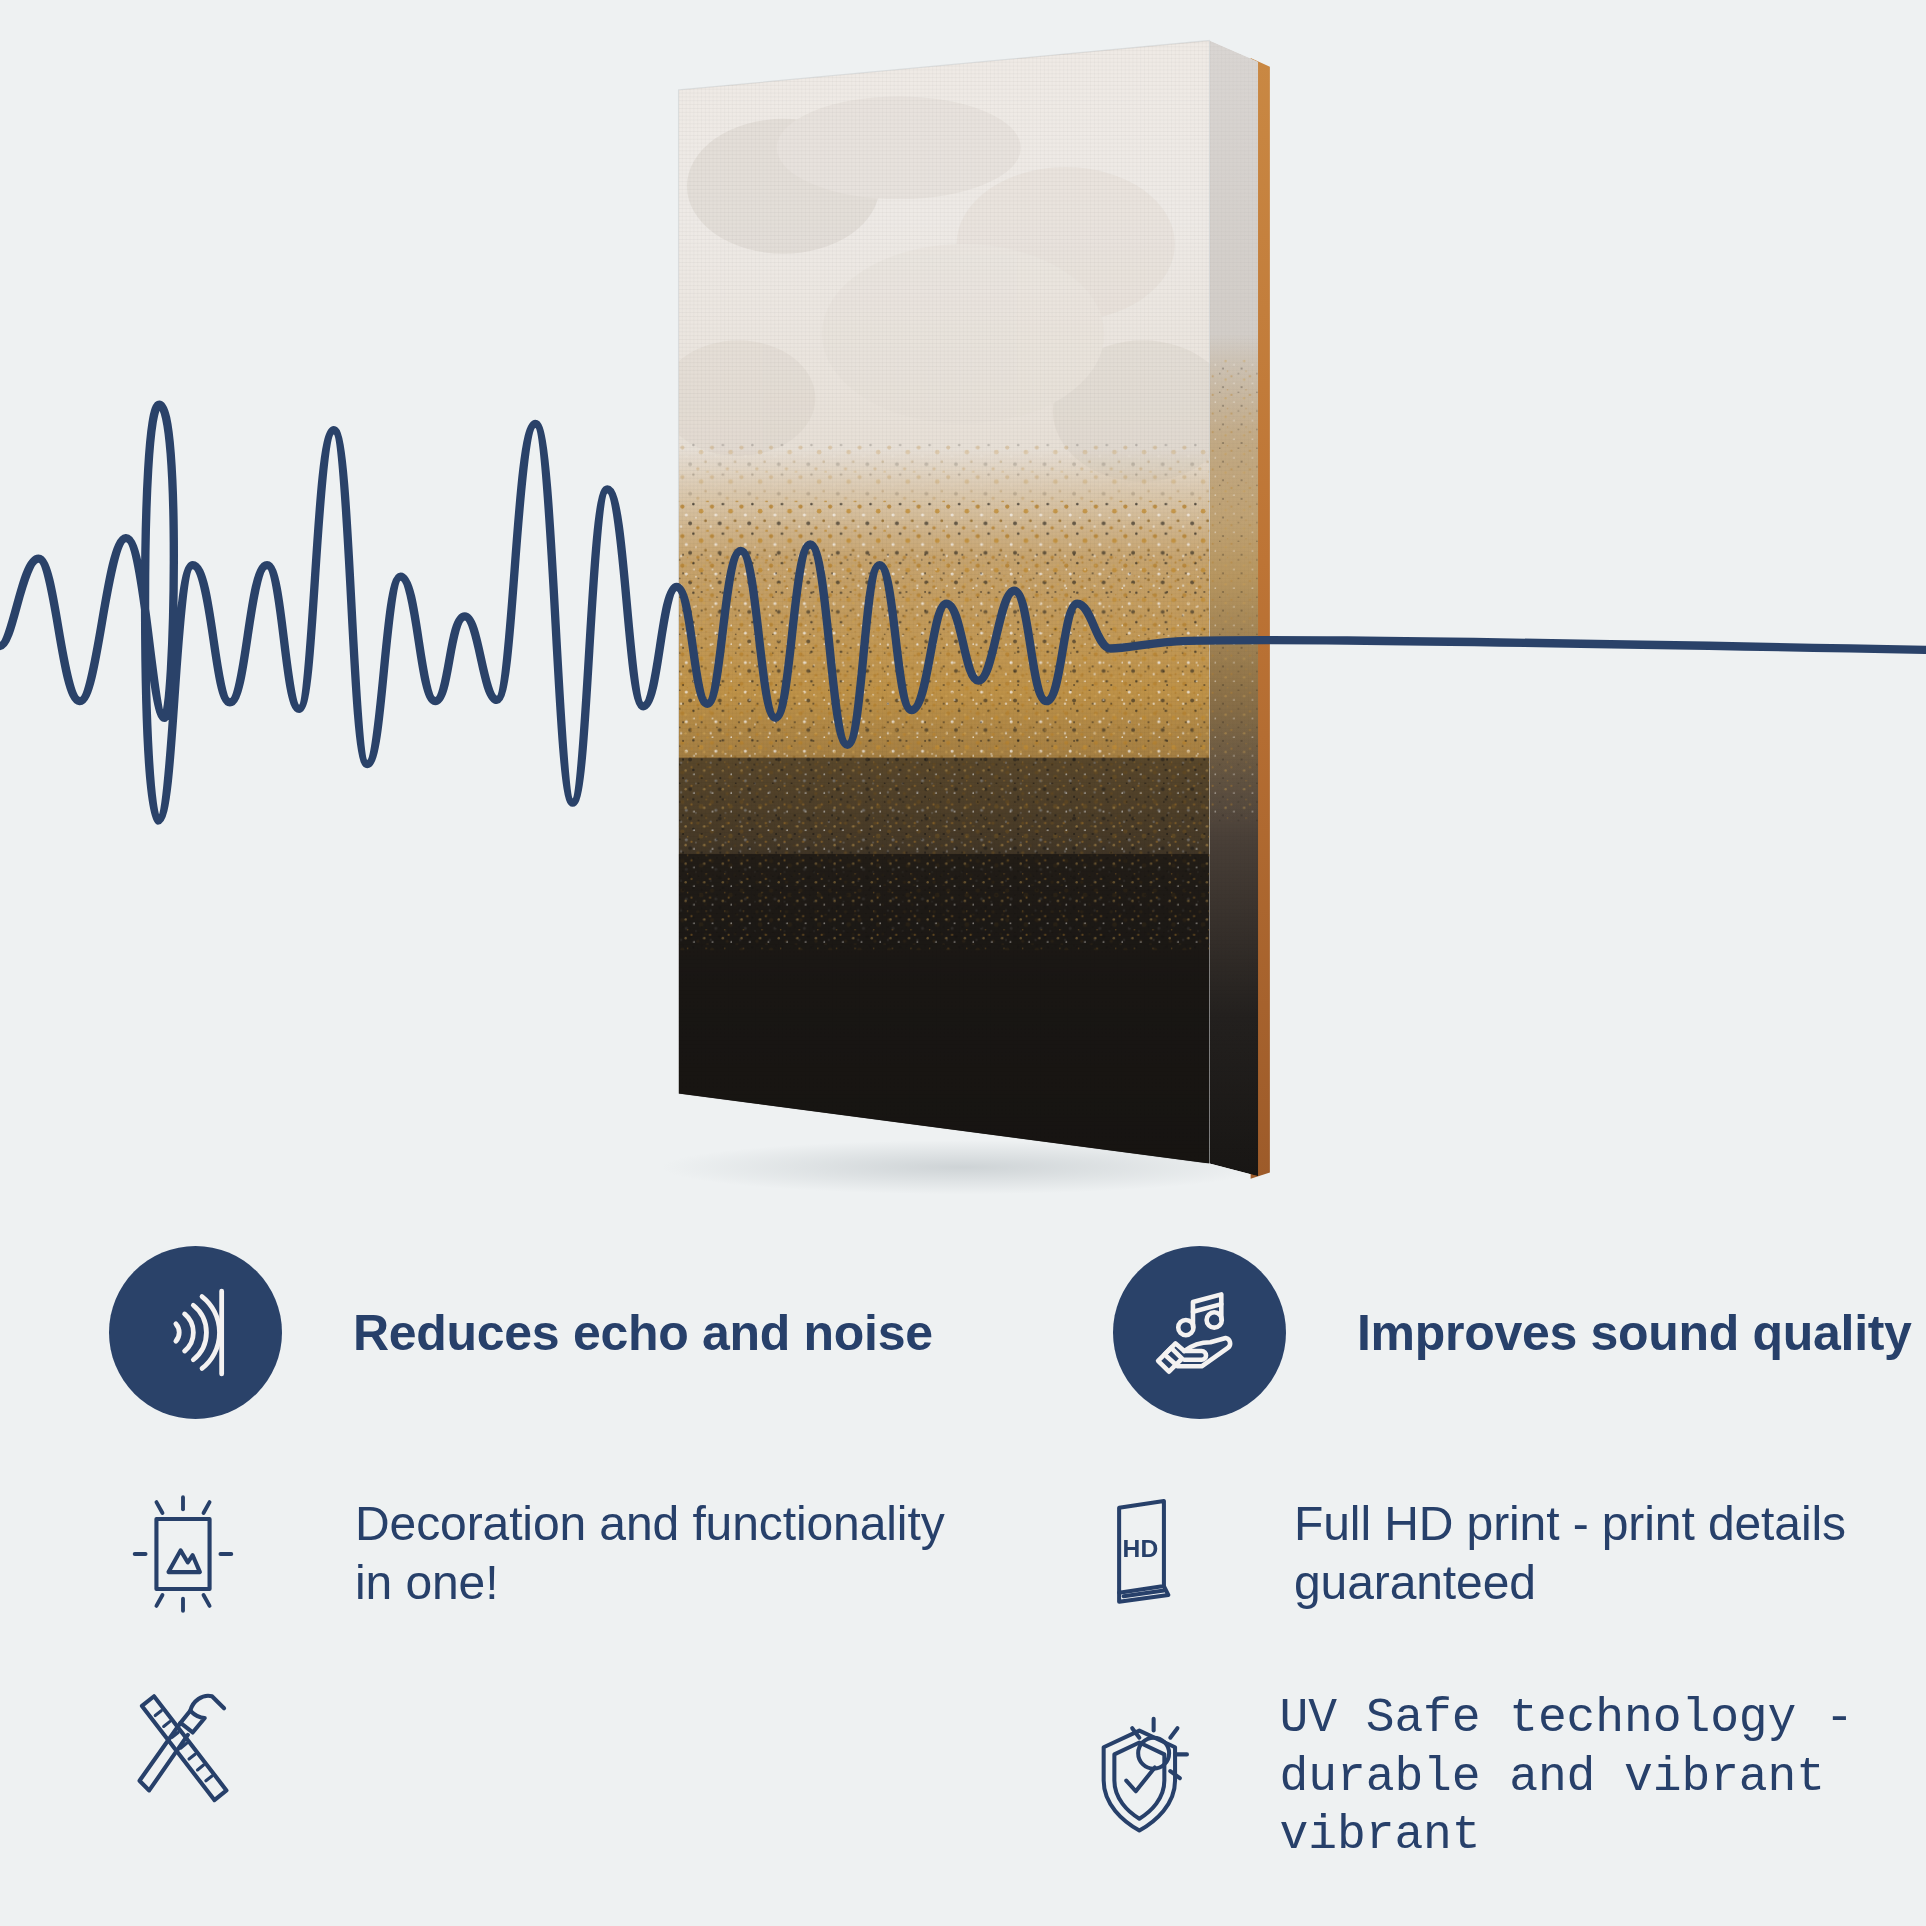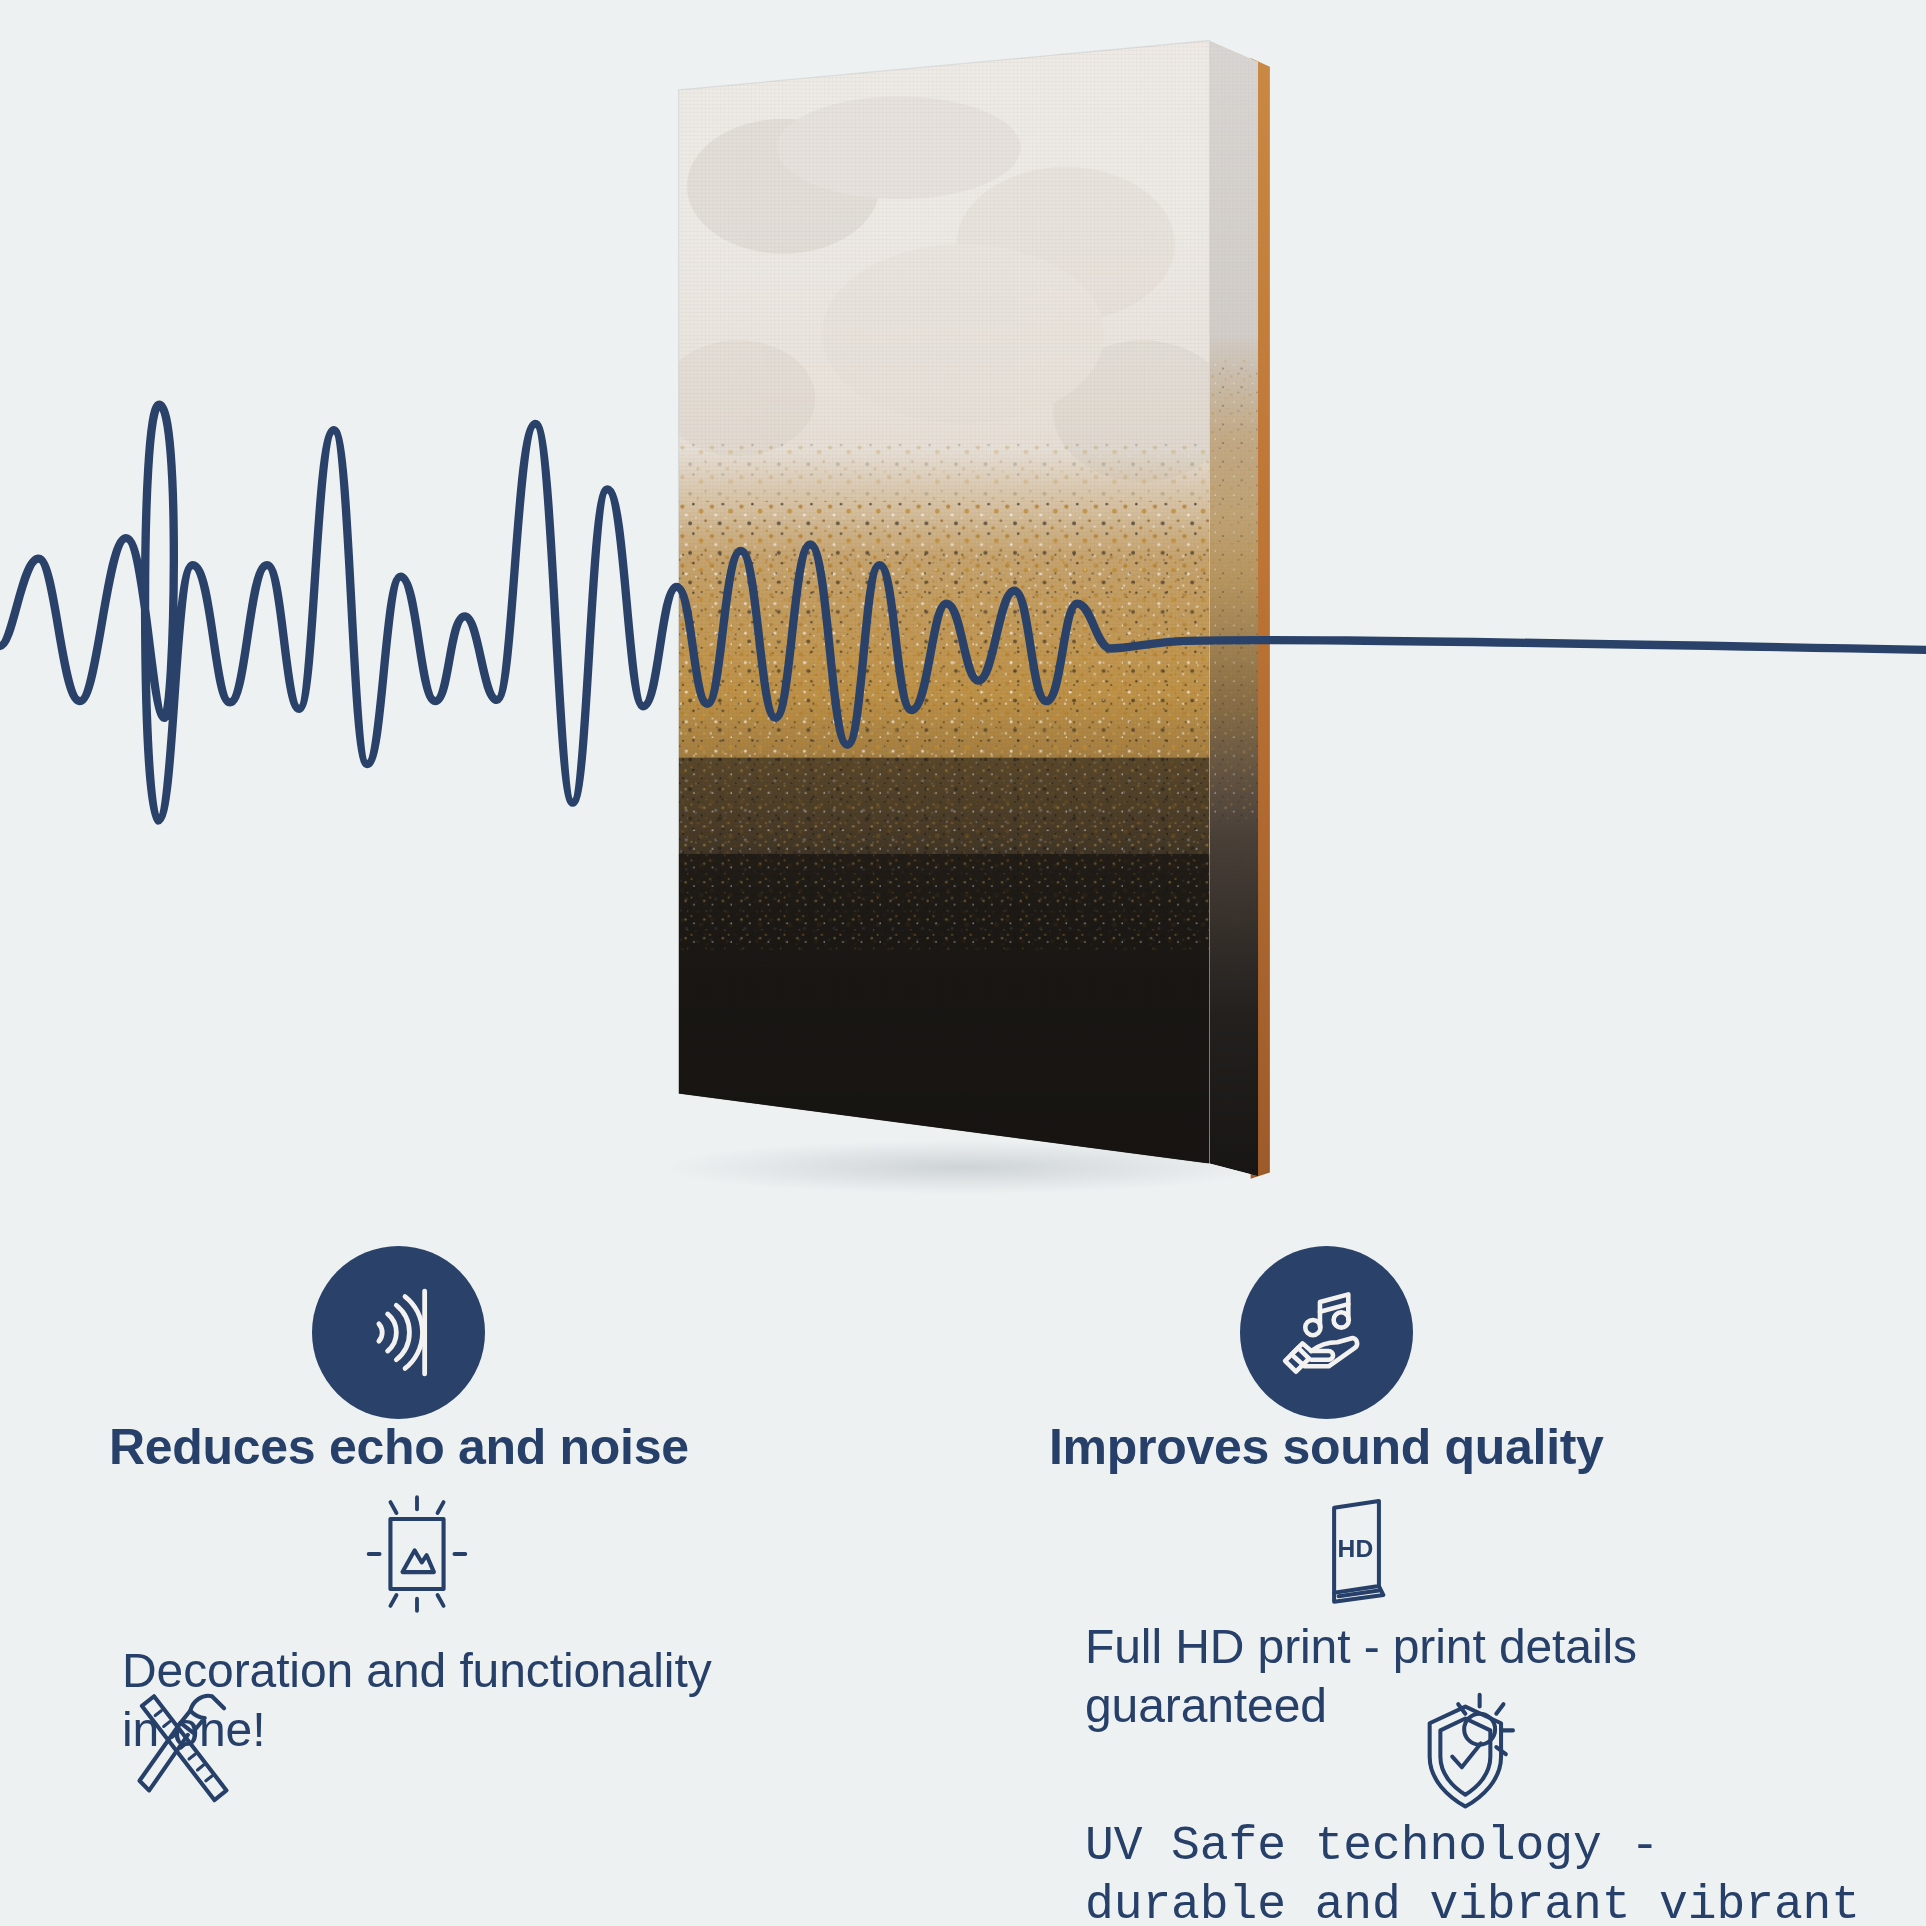--- a/index.html
+++ b/index.html
@@ -11,34 +11,34 @@
   }
   #stage{position:absolute;inset:0;width:1926px;height:1926px;}
 
   
   .hero{position:absolute;left:0;top:0;width:1926px;height:1220px;}
   .wave-layer{position:absolute;left:0;top:0;width:1926px;height:1220px;}
   .canvas-layer{position:absolute;left:0;top:0;width:1926px;height:1220px;}
 
   
   .features{position:absolute;left:0;top:1220px;width:1926px;height:706px;}
-  .feat{position:absolute;display:flex;align-items:center;flex-direction:column;}
+  .feat{position:absolute;display:flex;align-items:center;}
   .feat .ico{flex:0 0 auto;display:flex;justify-content:center;}
   .feat .txt{color:#27406a;}
 
   .circ{width:173px;height:173px;border-radius:50%;background:#2a4269;
         display:flex;align-items:center;justify-content:center;}
 
   .lbl-strong{font-size:50px;font-weight:bold;line-height:1.12;
               letter-spacing:-0.3px;color:#26406b;}
   .lbl-normal{font-size:48px;font-weight:normal;line-height:1.22;
               letter-spacing:-0.1px;color:#2a4269;}
 
   .r1l{left:109px;top:26px;}
-  .r1r{left:1049px;top:26px;}
+  .r1r{left:1113px;top:26px;}
   .r2l{left:122px;top:270px;gap:12px;}
   .r2r{left:1085px;top:270px;}
   .r3l{left:122px;top:469px;}
   .r3r{left:1085px;top:469px;font-family:Liberation Mono, monospace;}
 
   .gap-lg{width:71px;}
   .gap-sm{width:87px;}
   .ibox{width:122px;height:128px;}
 </style>
 </head>

